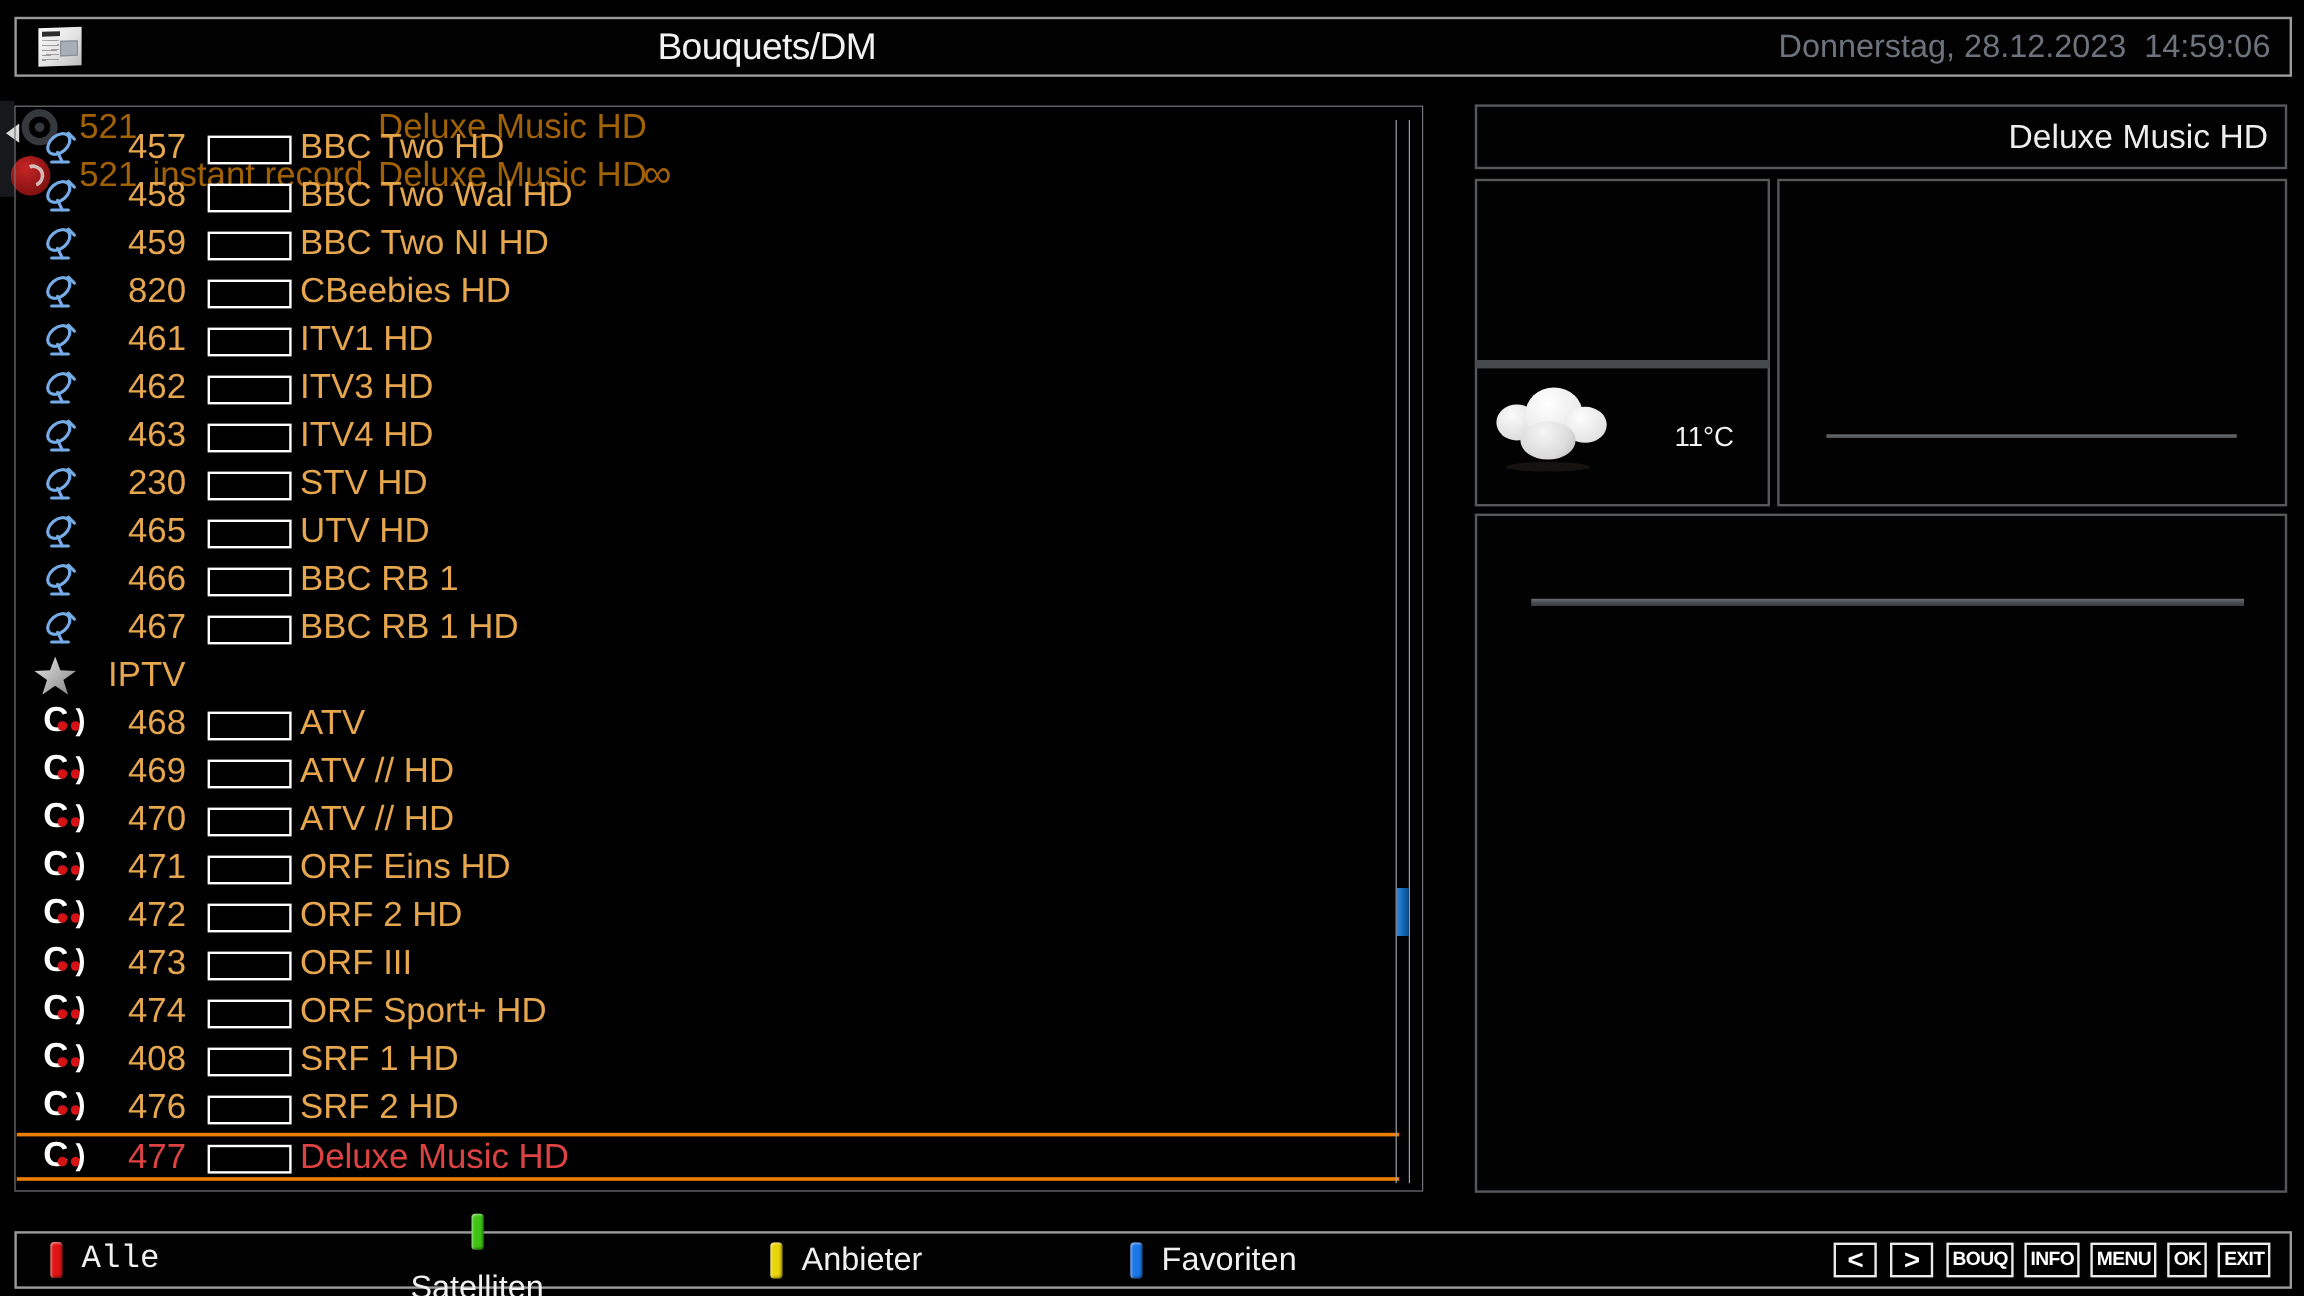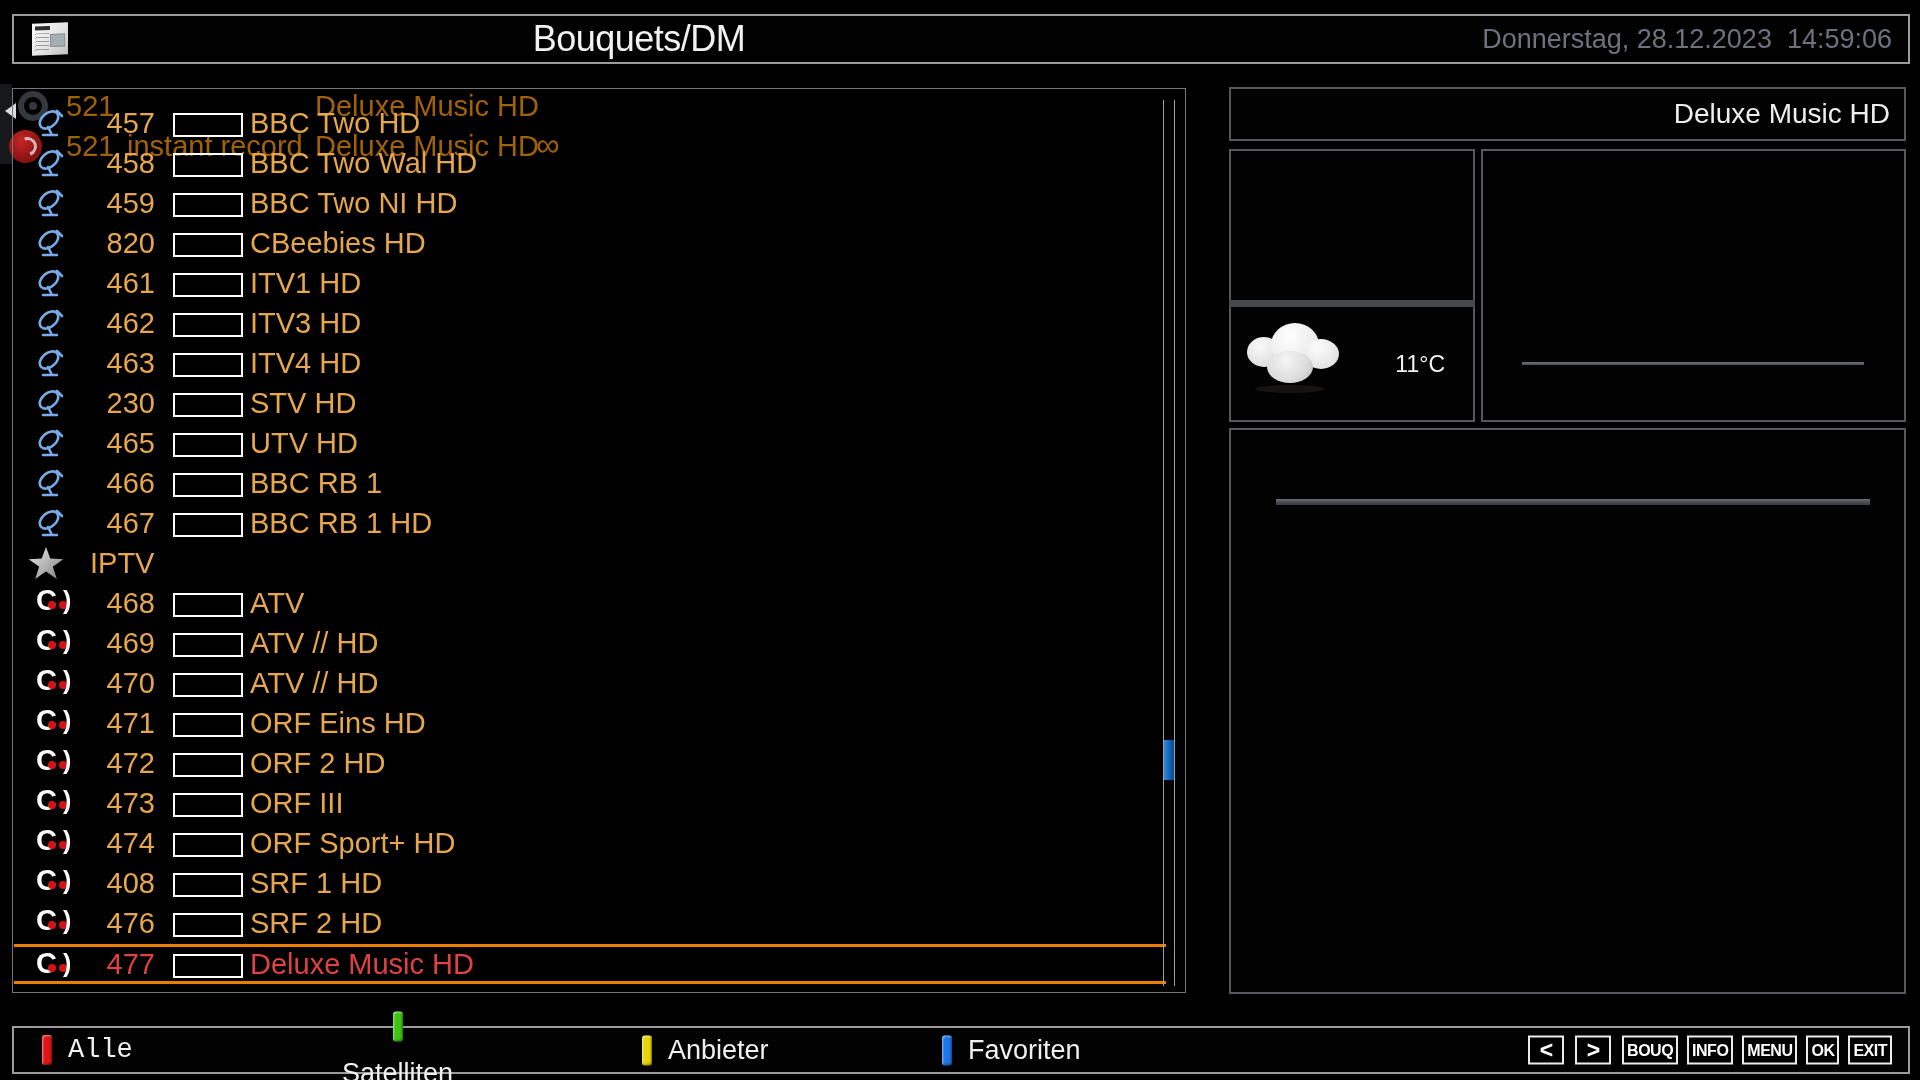--- a/index.html
+++ b/index.html
@@ -9,21 +9,21 @@
   #topbar{position:absolute;left:12px;top:14px;width:1894px;height:46px;border:2px solid #9b9b9b;
     background:#020202;box-sizing:content-box;}
   #news-icon{position:absolute;left:18px;top:7px;width:36px;height:32px;
     background:linear-gradient(135deg,#fbfbfb 0%,#e4e4e4 55%,#bdbdbd 100%);
     box-shadow:2px 2px 2px rgba(0,0,0,.6);transform:skewY(-2deg);}
   #news-icon .headline{position:absolute;top:3px;left:3px;width:15px;height:4px;background:#2e2e2e;}
   #news-icon .photo{position:absolute;top:11px;right:3px;width:13px;height:11px;background:#a7afb6;border:1px solid #8a9097;}
   #news-icon .lines{position:absolute;left:3px;top:10px;width:14px;height:18px;
     background:repeating-linear-gradient(180deg,#9c9c9c 0 1px,transparent 1px 4px);}
   #page-title{position:absolute;left:625px;top:50%;transform:translate(-50%,-50%);
-    color:#f2f2f2;font-size:36px;letter-spacing:-.5px;white-space:nowrap;}
+    color:#f2f2f2;font-size:31px;letter-spacing:-.5px;white-space:nowrap;}
   #datetime{position:absolute;right:16px;top:50%;transform:translateY(-50%);
     color:#6d737d;font-size:27px;white-space:pre;}
 
   
   #ghost{position:absolute;left:0;top:84px;width:700px;height:90px;z-index:1;}
   .ghost-strip{position:absolute;left:0;top:0;width:12px;height:80px;background:#16181b;}
   .ghost-chevron{position:absolute;left:5px;top:19px;width:0;height:0;
     border-top:8px solid transparent;border-bottom:8px solid transparent;border-right:11px solid #d9d9d9;}
   .ghost-eye{position:absolute;left:18px;top:7px;width:18px;height:18px;border-radius:50%;border:6px solid #35383c;}
   .ghost-eye::after{content:'';position:absolute;left:5px;top:5px;width:8px;height:8px;border-radius:50%;background:#35383c;}

